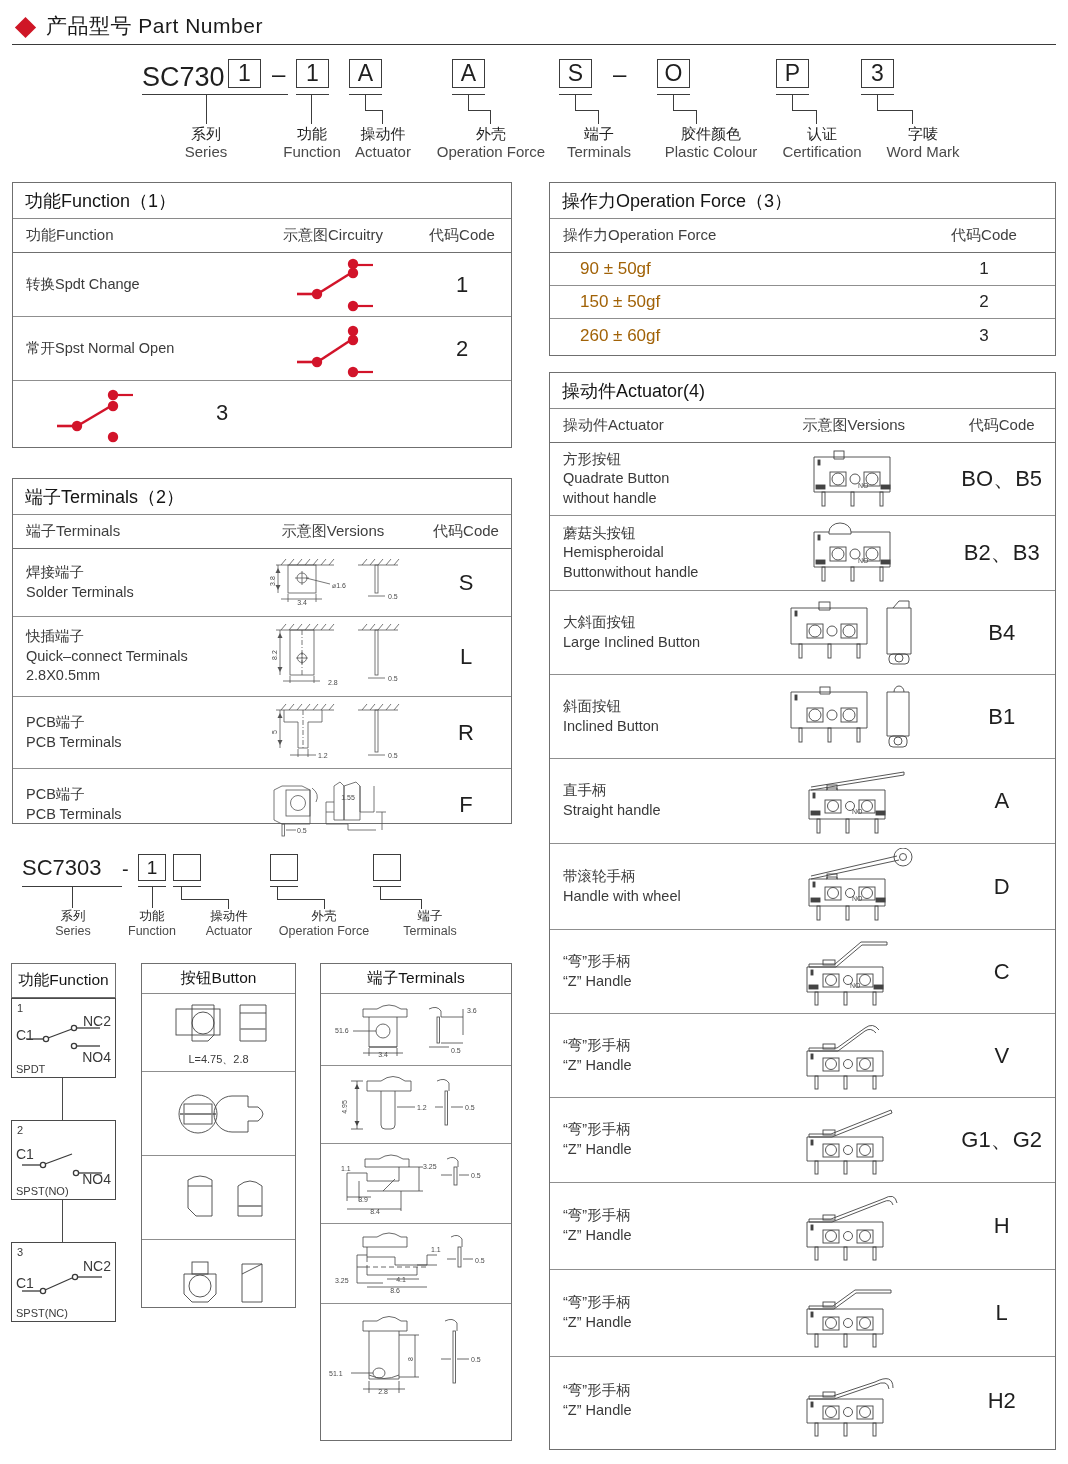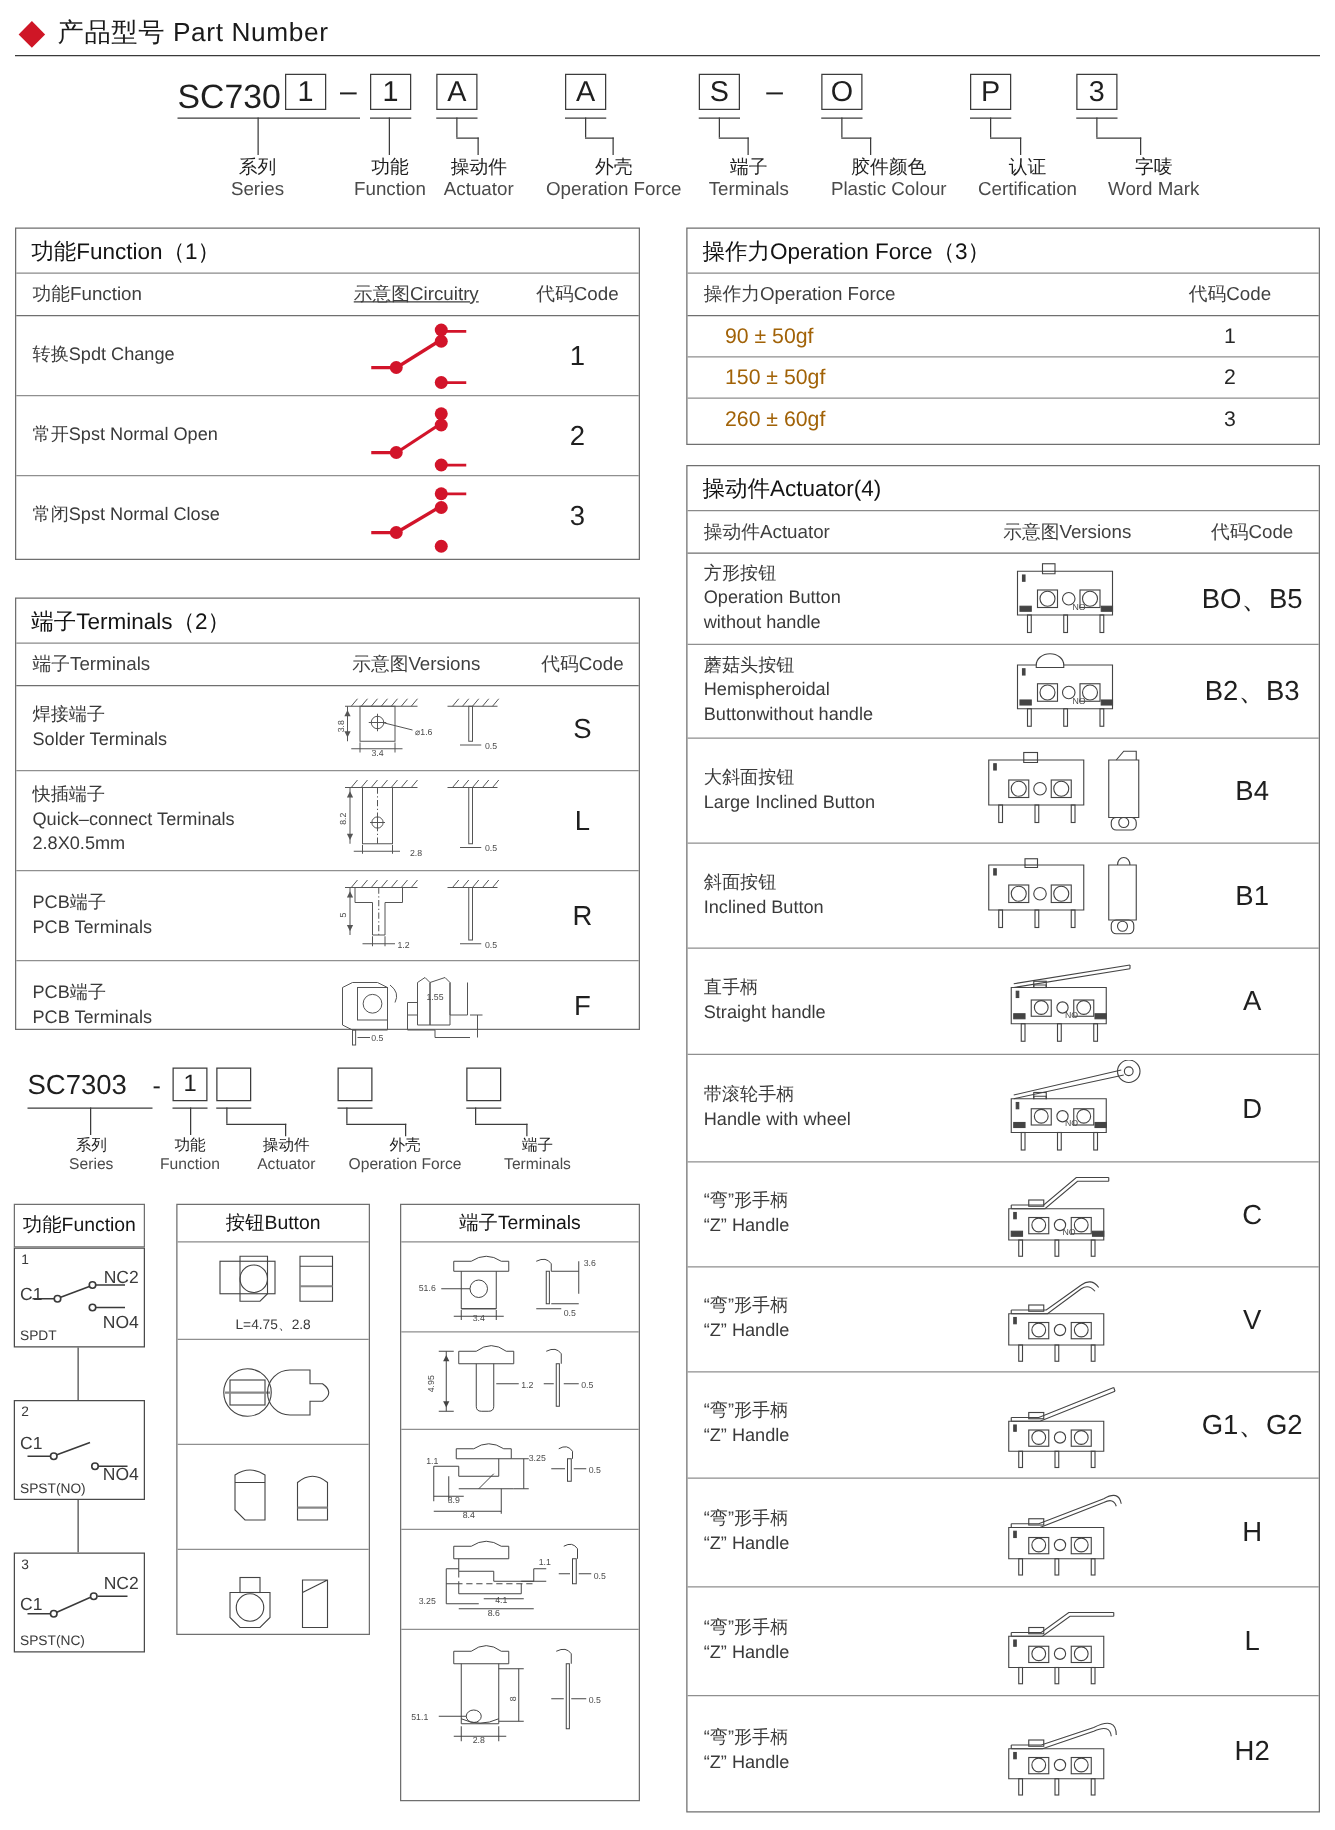--- a/index.html
+++ b/index.html
@@ -65,21 +65,21 @@
             padding-left:13px; font-size:14.5px; color:#3a3a3a; line-height:1.35; }
   .c-fig  { display:flex; align-items:center; justify-content:center; }
   .c-code { display:flex; align-items:center; justify-content:center;
             font-size:22px; color:#1f1f1f; }
 
   .hcell { display:flex; align-items:center; }
   .hcell.center { justify-content:center; }
   .hcell.left { padding-left:13px; }
 
   
-  .f-a { width:240px; } .f-b { width:160px;text-decoration:underline; } .f-c { width:98px; }
+  .f-a { width:240px; } .f-b { width:160px; } .f-c { width:98px; }
   
   .t-a { width:232px; } .t-b { width:176px; } .t-c { width:90px; }
   
   .o-a { width:370px; } .o-b { width:128px; }
   
   .a-a { width:210px; } .a-b { width:190px; } .a-c { width:107px; }
 
   .of-val { display:flex; align-items:center; padding-left:30px;
             font-size:17px; color:#a16207; }
   .of-code { display:flex; align-items:center; justify-content:center;
@@ -241,21 +241,20 @@
         <circle cx="44" cy="44" r="5.2" fill="#d2142a"></circle>
         <circle cx="80" cy="22" r="5.2" fill="#d2142a"></circle>
         <circle cx="80" cy="13" r="5.2" fill="#d2142a"></circle>
         <circle cx="80" cy="54" r="5.2" fill="#d2142a"></circle>
       </svg>
     </div>
     <div class="c-code f-c">2</div>
   </div>
 
   <div class="row" style="height:64px;">
-    <div class="c-txt f-a">常闭Spst Normal Close</div>
     <div class="c-fig f-b">
       <svg width="120" height="62" viewBox="0 0 120 62">
         <line x1="24" y1="44" x2="42" y2="44" stroke="#d2142a" stroke-width="2.6"></line>
         <line x1="46" y1="43" x2="78" y2="24" stroke="#d2142a" stroke-width="2.6"></line>
         <line x1="83" y1="13" x2="100" y2="13" stroke="#d2142a" stroke-width="2.2"></line>
         <circle cx="44" cy="44" r="5.2" fill="#d2142a"></circle>
         <circle cx="80" cy="24" r="5.2" fill="#d2142a"></circle>
         <circle cx="80" cy="13" r="5.2" fill="#d2142a"></circle>
         <circle cx="80" cy="55" r="5.2" fill="#d2142a"></circle>
       </svg>
@@ -427,21 +426,21 @@
   <div class="tbl-title">操动件Actuator(4)</div>
   <div class="tbl-head">
     <div class="hcell left a-a">操动件Actuator</div>
     <div class="hcell center a-b">示意图Versions</div>
     <div class="hcell center a-c">代码Code</div>
   </div>
 
   <div class="row" style="height:73px;">
     <div class="c-txt a-a">
       <span>方形按钮</span>
-      <span>Operation Button</span>
+      <span>Quadrate Button</span>
       <span>without handle</span>
     </div>
     <div class="c-fig a-b">
       <svg width="140" height="66" viewBox="0 0 140 66">
         <g stroke="#444" fill="none" stroke-width="0.9">
           <rect x="50" y="5" width="10" height="6"></rect>
           <path d="M30 11 L30 46 L106 46 L106 11 L60 11 L60 13 L50 13 L50 11 Z"></path>
           <rect x="34" y="14" width="2" height="5" fill="#444"></rect>
           <rect x="46" y="26" width="16" height="14"></rect>
             <circle cx="54" cy="33" r="6"></circle>

